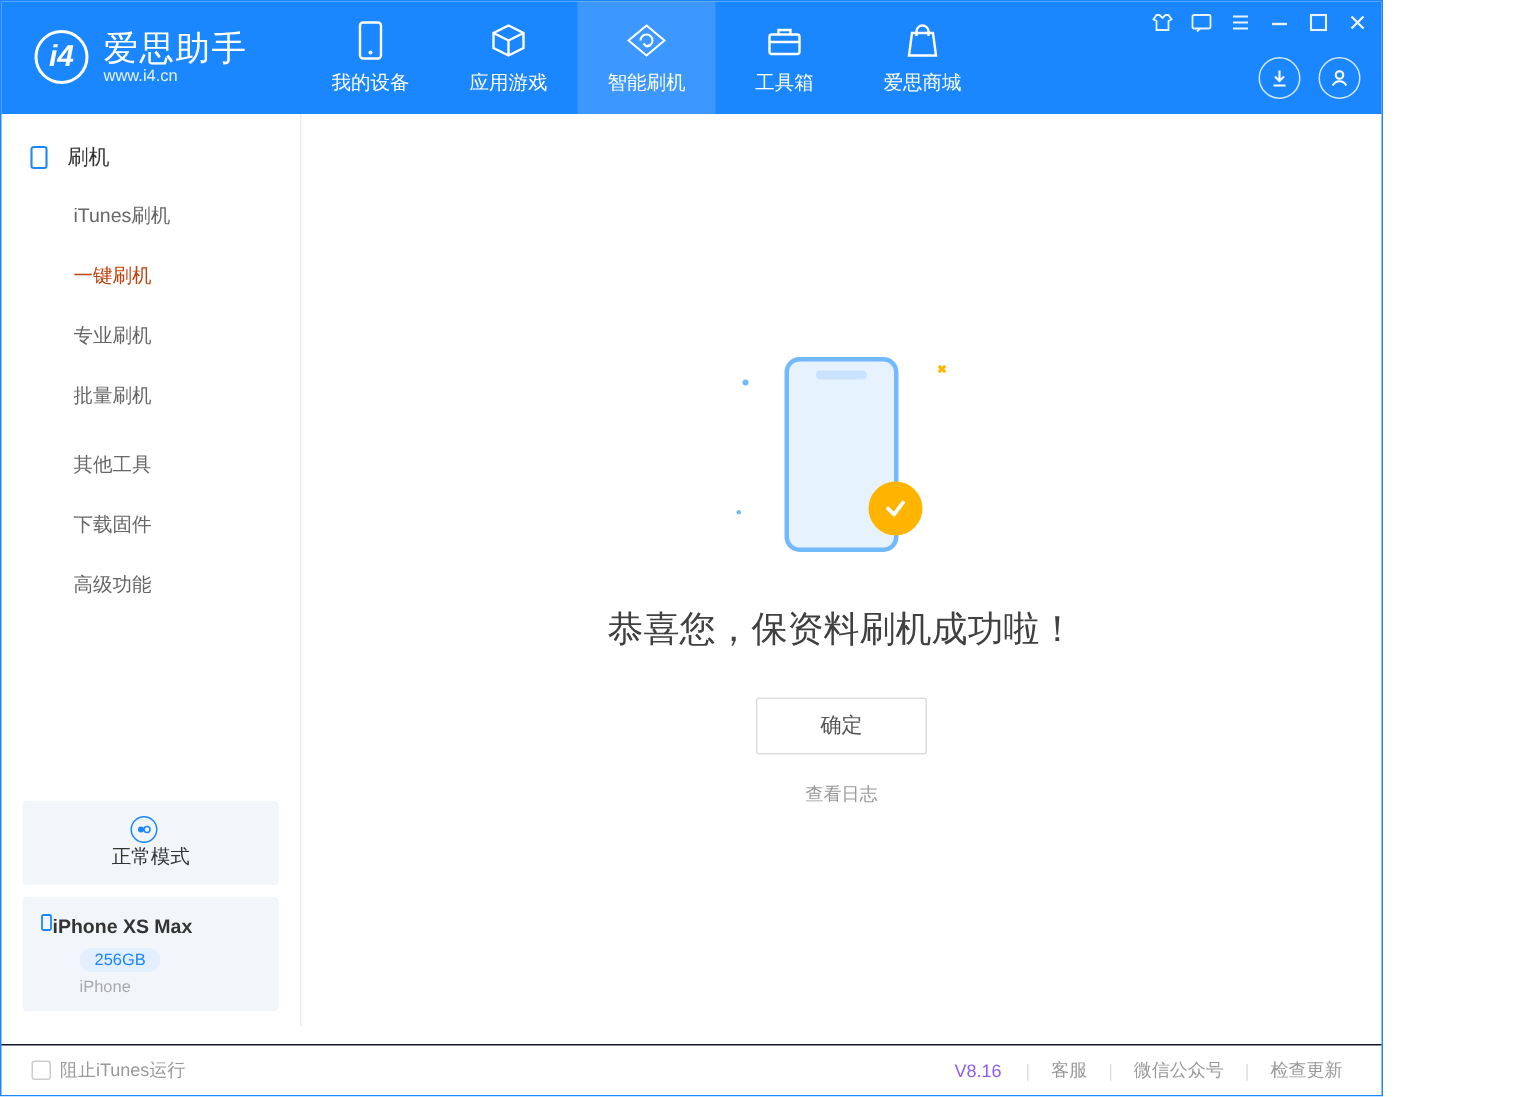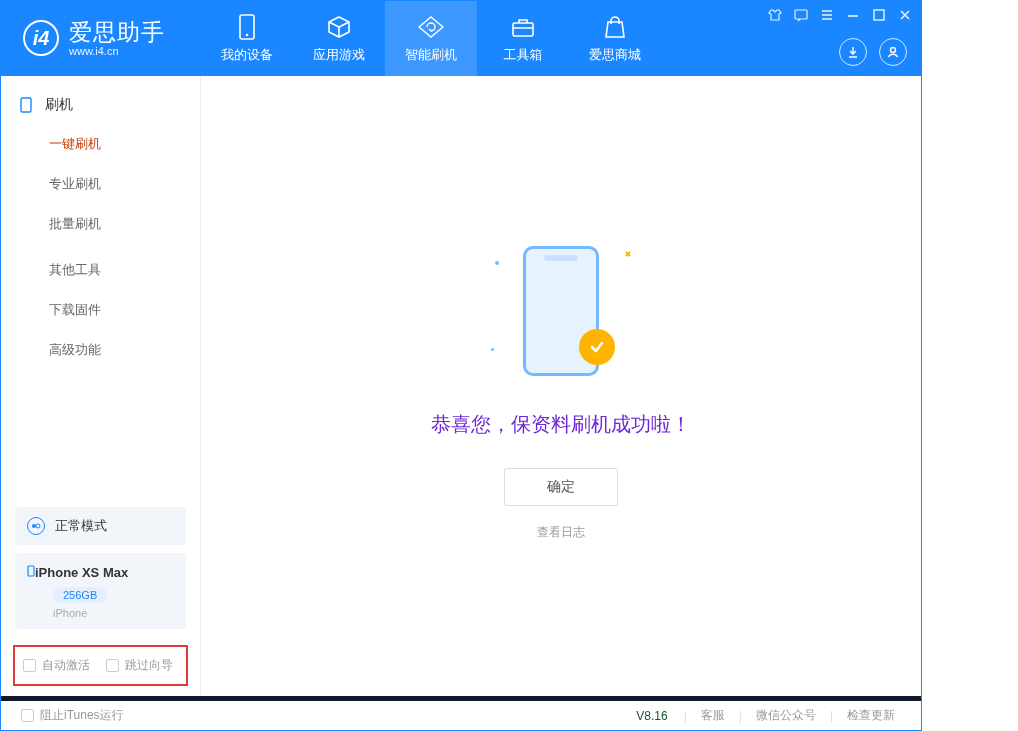--- a/index.html
+++ b/index.html
@@ -20,49 +20,49 @@
 .right-icons { position: absolute; right: 14px; bottom: 10px; display: flex; gap: 12px; }
 .circle-icon { width: 28px; height: 28px; border: 1.5px solid rgba(255,255,255,0.8); border-radius: 50%; display: flex; align-items: center; justify-content: center; cursor: pointer; }
 .body-area { flex: 1; display: flex; overflow: hidden; }
 .sidebar { width: 200px; border-right: 1px solid #eee; display: flex; flex-direction: column; padding-top: 10px; }
 .side-section { padding: 0 0 6px 0; }
 .side-header { display: flex; align-items: center; padding: 10px 18px; font-size: 14px; color: #333; font-weight: 500; }
 .side-header .hicon { width: 16px; margin-right: 10px; display: inline-flex; }
 .side-item { padding: 11px 18px 11px 48px; font-size: 13px; color: #666; cursor: pointer; }
 .side-item.active { color: #c2410c; }
 .side-spacer { flex: 1; }
-.side-card { margin: 8px 14px; background: #f2f6fa; border-radius: 3px; padding: 10px 12px; display: flex; align-items: center; font-size: 13px; color: #333; }
+.side-card { margin: 8px 14px; background: #f2f6fa; border-radius: 3px; padding: 10px 12px; display: flex; align-items: center; font-size: 13px; color: #333; flex-direction: column; }
 .side-card .cicon { width: 18px; height: 18px; border: 1.5px solid #1a86ff; border-radius: 50%; margin-right: 10px; display: inline-flex; align-items: center; justify-content: center; }
 .device-card { margin: 0 14px 10px; background: #f2f6fa; border-radius: 3px; padding: 10px 12px; }
 .device-row { display: flex; align-items: center; }
 .device-name { font-size: 13px; font-weight: 600; color: #333; }
 .device-badge { display: inline-block; background: #e3efff; color: #1a86ff; font-size: 11px; padding: 2px 10px; border-radius: 10px; margin-top: 6px; margin-left: 26px; }
 .device-type { font-size: 11px; color: #aaa; margin-left: 26px; margin-top: 4px; }
 .checkbox-row { border: 2px solid #e13a3a; margin: 6px 12px 10px; padding: 10px 8px; display: flex; gap: 16px; font-size: 12px; color: #999; }
 .cb { display: flex; align-items: center; cursor: pointer; }
 .cb-box { width: 13px; height: 13px; border: 1px solid #ccc; margin-right: 6px; border-radius: 2px; }
 .main { flex: 1; display: flex; flex-direction: column; align-items: center; justify-content: center; position: relative; }
 .success-img { width: 160px; height: 160px; position: relative; margin-bottom: 20px; }
 .phone { position: absolute; left: 50%; top: 50%; transform: translate(-50%,-50%); width: 76px; height: 130px; border: 3px solid #73b9ff; border-radius: 10px; background: #e6f3ff; }
 .phone::before { content:""; position:absolute; top:6px; left:50%; transform:translateX(-50%); width:34px; height:6px; background:#c9e3ff; border-radius:3px; }
 .check-badge { position: absolute; right: 26px; bottom: 26px; width: 36px; height: 36px; background: #ffb400; border-radius: 50%; display: flex; align-items: center; justify-content: center; }
 .sparkle { position: absolute; width:4px; height:4px; background:#73b9ff; border-radius:50%; }
 .sparkle.s1 { left:14px; top:30px; } .sparkle.s2 { right:10px; top:20px; transform:rotate(45deg); width:6px; height:6px; background:none; }
 .sparkle.s2::before,.sparkle.s2::after{content:"";position:absolute;background:#ffb400;} .sparkle.s2::before{width:6px;height:1.5px;top:2px;} .sparkle.s2::after{width:1.5px;height:6px;left:2px;}
 .sparkle.s3 { left:10px; bottom:40px; width:3px; height:3px; }
-.success-text { font-size: 20px; color: #6d28d9; margin-bottom: 30px; }
+.success-text { font-size: 24px; color: #404040; margin-bottom: 30px; }
 .ok-btn { border: 1px solid #ddd; background: #fff; padding: 9px 42px; font-size: 14px; color: #555; cursor: pointer; border-radius: 2px; margin-bottom: 18px; }
 .log-link { font-size: 12px; color: #999; cursor: pointer; }
-.footer { height: 34px; border-top: 5px solid #0f172a; display: flex; align-items: center; padding: 0 20px; font-size: 12px; color: #999; }
+.footer { height: 34px; border-top: 1px solid #0f172a; display: flex; align-items: center; padding: 0 20px; font-size: 12px; color: #999; margin-top: 12px; }
 .footer .cb { color: #999; }
 .footer-spacer { flex: 1; }
 .footer-right { display: flex; align-items: center; gap: 8px; }
 .footer-right .sep { color: #ddd; }
 .footer-link { cursor: pointer; padding: 0 6px; }
-.version { color: #14532d; padding: 0 8px; text-align: center; }
+.version { color: #8b5cf6; padding: 0 8px; text-align: center; }
 </style>
 </head>
 <body>
 
 <div class="app-window">
 
   <div class="titlebar">
     <div class="logo-area">
       <div class="logo-circle">i4</div>
       <div class="logo-text">
@@ -173,20 +173,21 @@
 
       <div class="side-section">
         <div class="side-header">
           <span class="hicon">
               <svg width="14" height="16" viewBox="0 0 14 16">
                 <rect x="2" y="1" width="10" height="14" rx="1.5" fill="none" stroke="#1a86ff" stroke-width="1.4"></rect>
               </svg>
             </span>
           <span>刷机</span>
         </div>
+        <div class="side-item">iTunes刷机</div>
         <div class="side-item active">一键刷机</div>
         <div class="side-item">专业刷机</div>
         <div class="side-item">批量刷机</div>
       </div>
 
       <div class="side-section">
         <div class="side-item">其他工具</div>
         <div class="side-item">下载固件</div>
         <div class="side-item">高级功能</div>
       </div>
@@ -209,30 +210,20 @@
             <svg width="8" height="12" viewBox="0 0 8 12">
                 <rect x="1" y="1" width="6" height="10" rx="1" fill="none" stroke="#1a86ff" stroke-width="1.2"></rect>
               </svg>
           </span>
           <span class="device-name">iPhone XS Max</span>
         </div>
         <span class="device-badge">256GB</span>
         <div class="device-type">iPhone</div>
       </div>
 
-      <div class="checkbox-row">
-        <label class="cb">
-          <span class="cb-box"></span>
-          <span>自动激活</span>
-        </label>
-        <label class="cb">
-          <span class="cb-box"></span>
-          <span>跳过向导</span>
-        </label>
-      </div>
 
     </div>
 
     <div class="main">
       <div class="success-img">
         <div class="phone"></div>
         <div class="check-badge">
           <svg width="18" height="18" viewBox="0 0 18 18">
               <path d="M4 9 L8 13 L14 5" stroke="#fff" stroke-width="2.5" fill="none" stroke-linecap="round" stroke-linejoin="round"></path>
             </svg>

